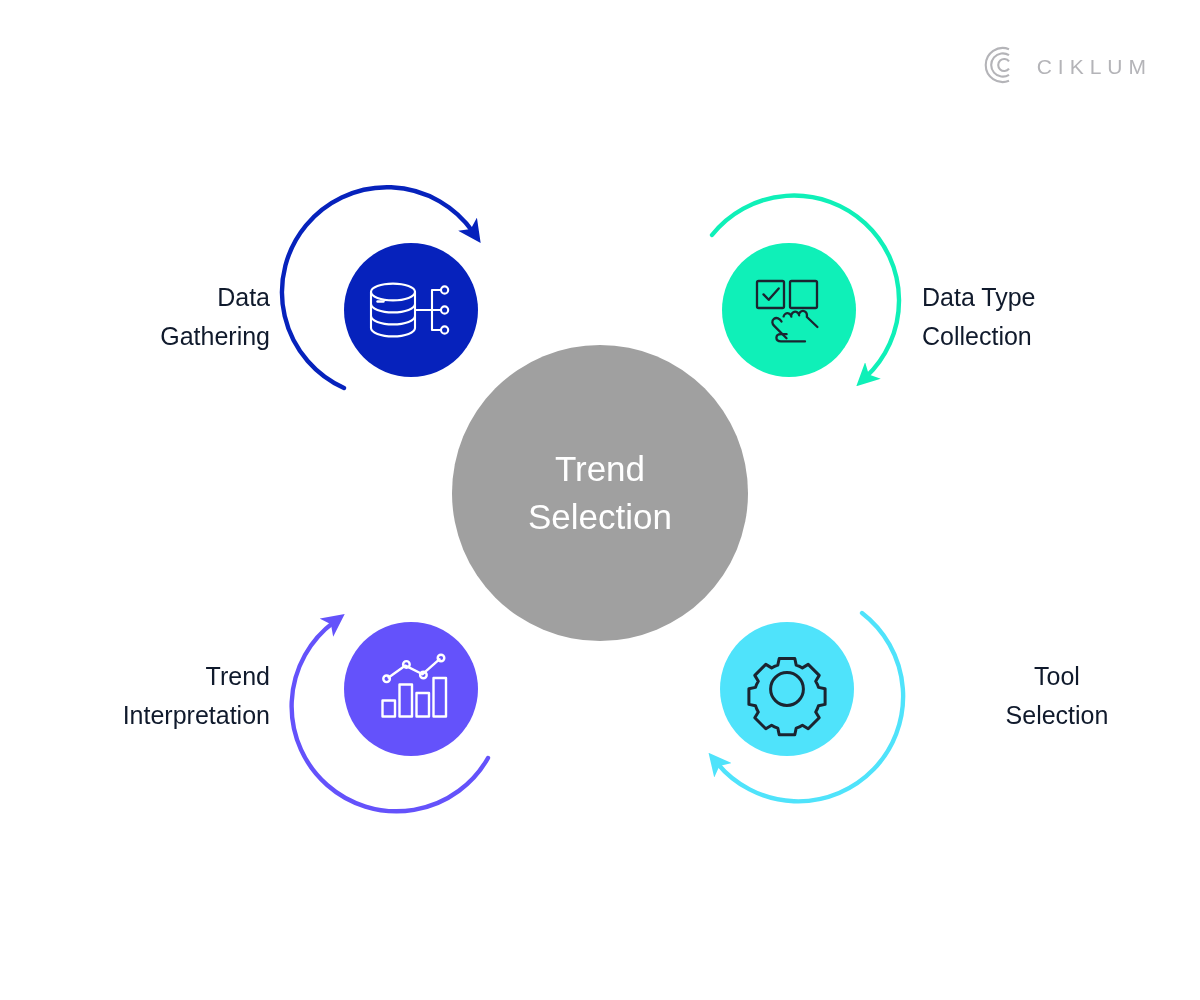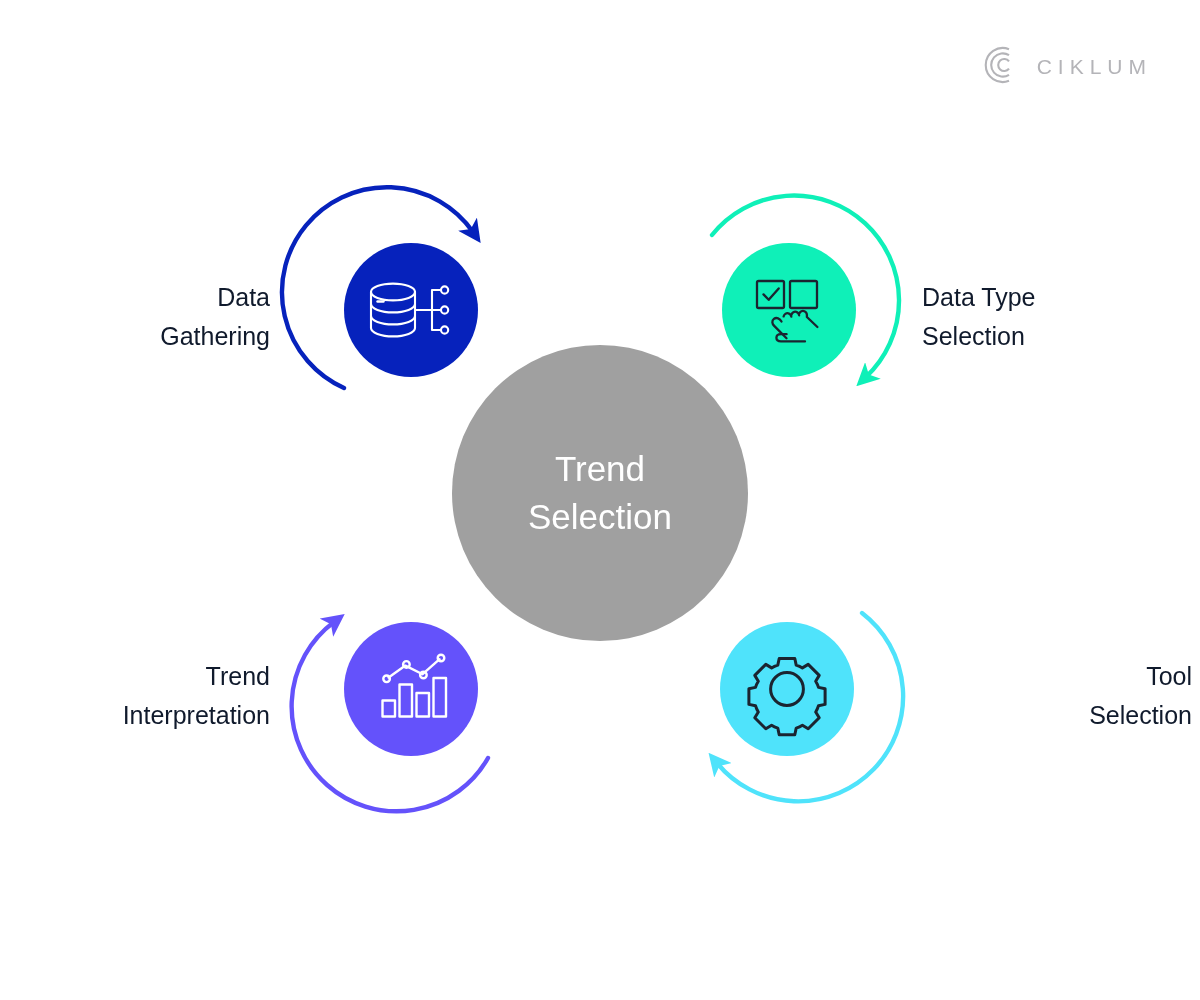--- a/index.html
+++ b/index.html
@@ -68,21 +68,21 @@
   .node-label {
     position: absolute;
     font-size: 25px;
     line-height: 1.56;
     color: #101a2c;
     white-space: pre-line;
   }
   .label-tl { right: 930px; top: 278px; text-align: right; width: 320px; }
   .label-tr { left: 922px; top: 278px; text-align: left;  width: 270px; }
   .label-bl { right: 930px; top: 657px; text-align: right; width: 320px; }
-  .label-br { left: 922px; top: 657px; text-align: right;  width: 270px; }
+  .label-br { left: 922px; top: 657px; text-align: center;  width: 270px; }
 </style>
 </head>
 <body>
 
 <div class="brand">
   <span class="brand-mark">
     <svg width="42" height="42" viewBox="0 0 42 42" aria-hidden="true">
       <path d="M30 5.2 A17 17 0 1 0 30 36.8" fill="none" stroke="#b4b4b8" stroke-width="2.1"></path>
       <path d="M30 11.2 A11.6 11.6 0 1 0 30 30.8" fill="none" stroke="#b4b4b8" stroke-width="2.1"></path>
       <path d="M30 17.4 A6 6 0 1 0 30 24.6" fill="none" stroke="#b4b4b8" stroke-width="2.1"></path>
@@ -179,21 +179,21 @@
 
   <div class="hub-label">
     <span>Trend</span>
     <span>Selection</span>
   </div>
 
   <div class="node-label label-tl">Data
 Gathering</div>
 
   <div class="node-label label-tr">Data Type
-Selection</div>
+Collection</div>
 
   <div class="node-label label-br">Tool
 Selection</div>
 
   <div class="node-label label-bl">Trend
 Interpretation</div>
 
 </div>
 
 </body></html>

